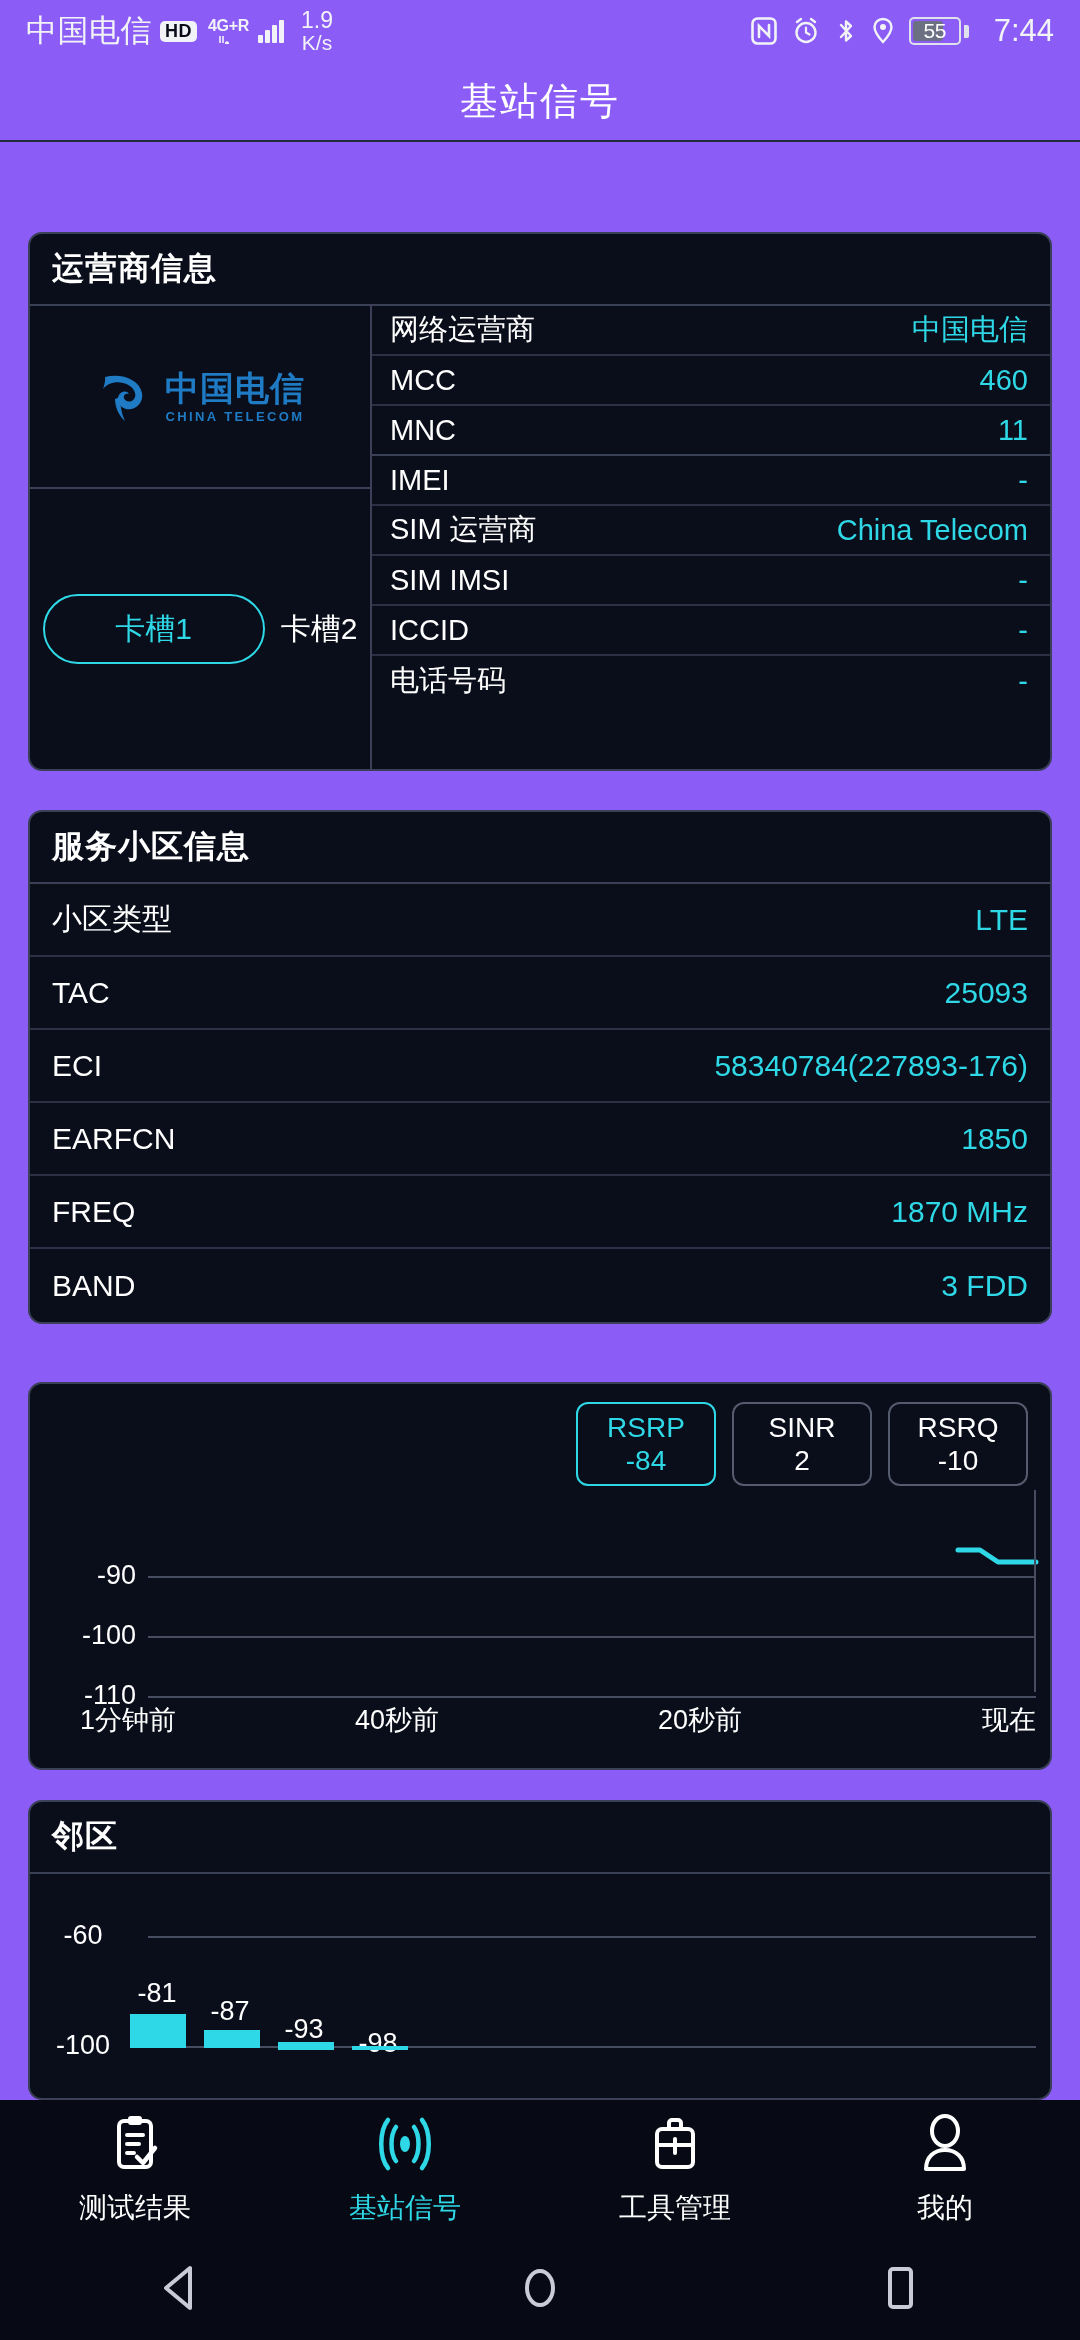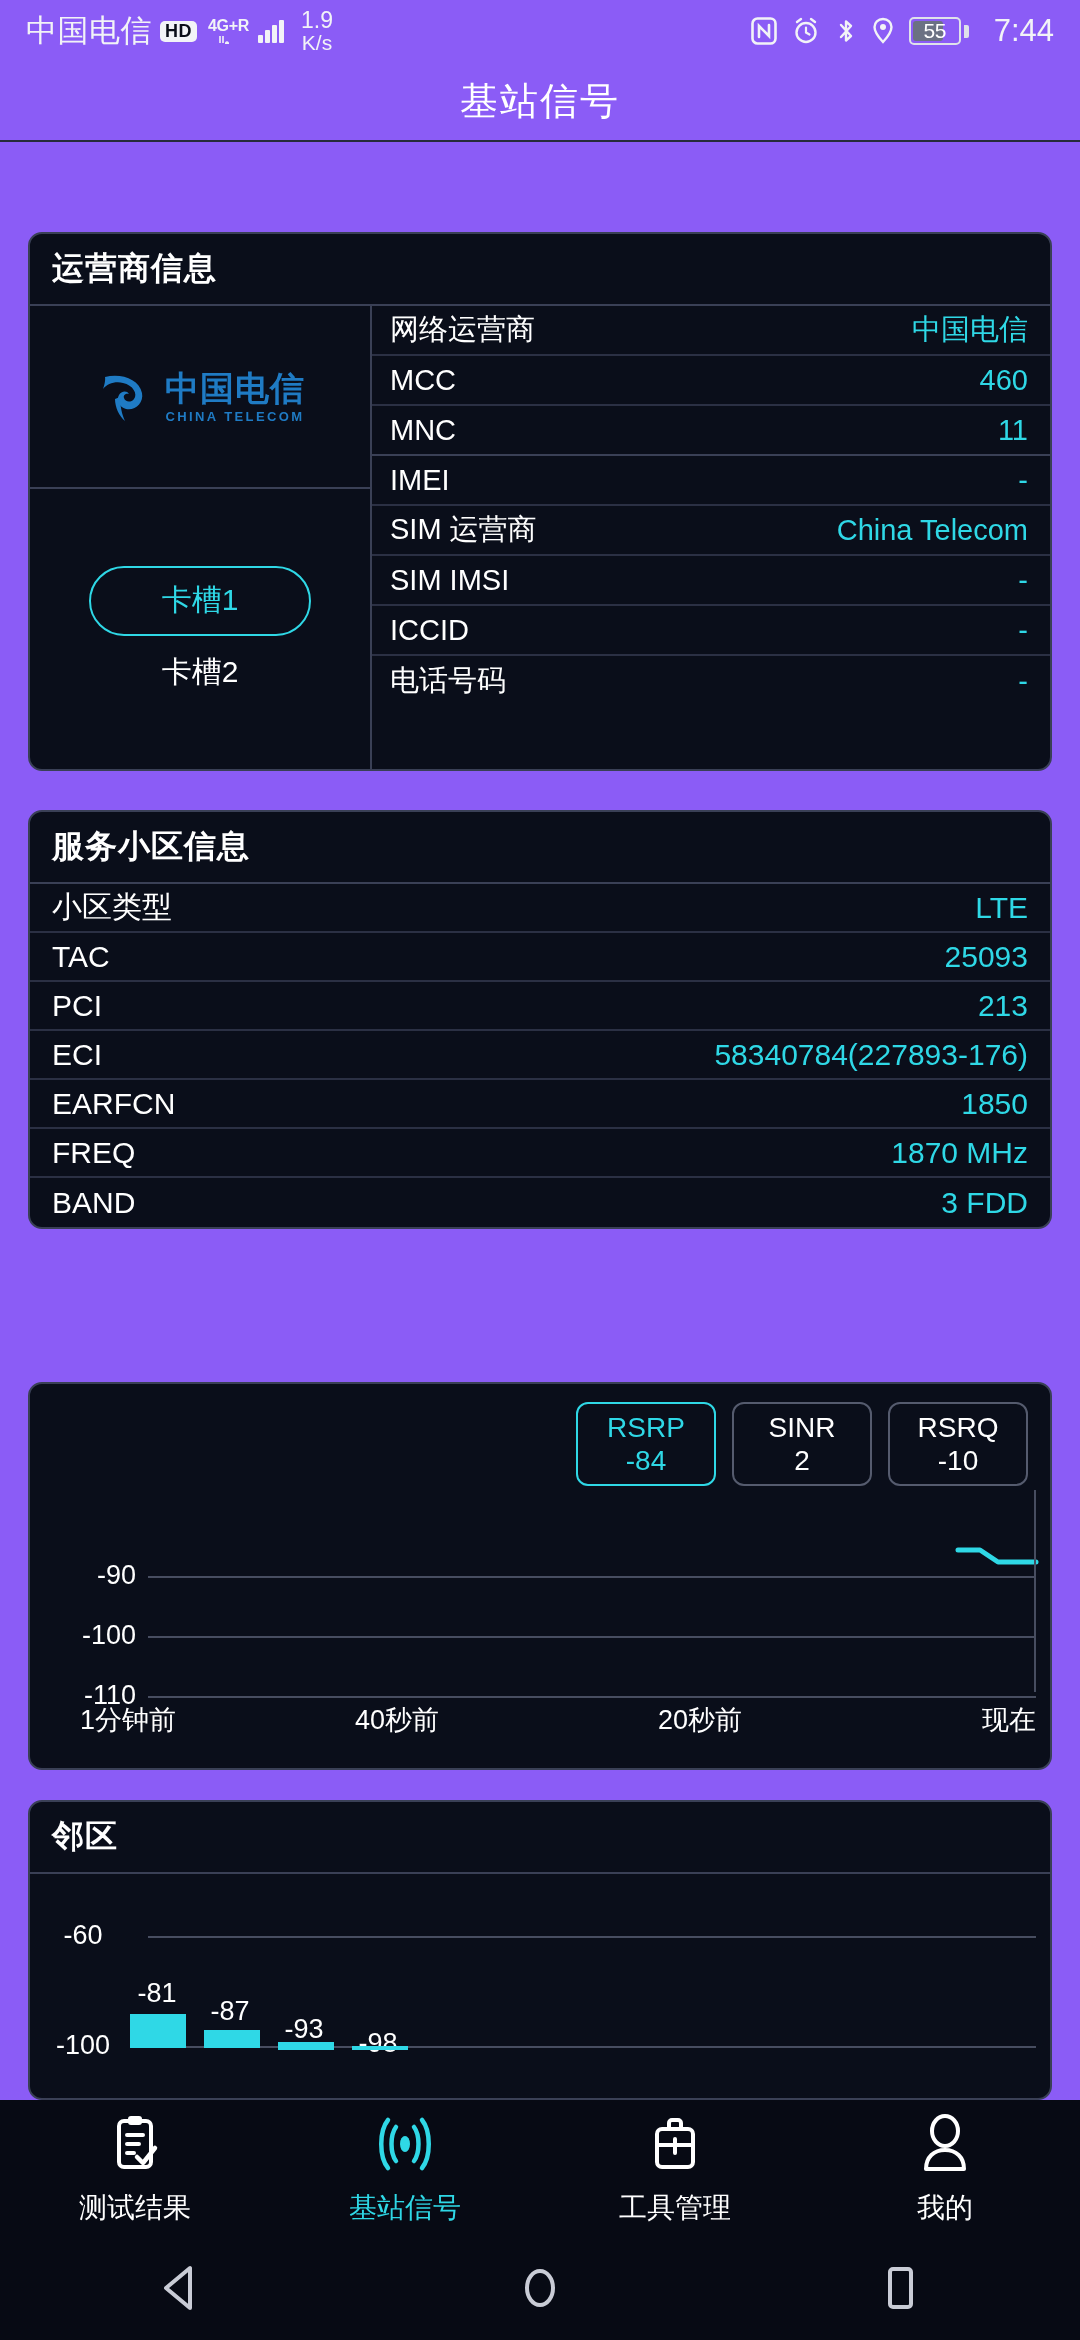--- a/index.html
+++ b/index.html
@@ -59,21 +59,21 @@
     height:72px; display:flex; align-items:center; padding:0 22px;
     border-bottom:2px solid #3a4056;
   }
   .card-head h2{ font-size:32px; font-weight:bold; color:#ffffff; letter-spacing:1px;}
 
   
   #card-operator{ top:232px; }
   .op-body{ display:flex; }
   .op-left{ width:342px; border-right:2px solid #3a4056; flex:0 0 342px; }
   .op-left-top{ height:183px; display:flex; align-items:center; justify-content:center; border-bottom:2px solid #3a4056;}
-  .op-left-bot{ height:280px; display:flex; flex-direction:column; align-items:center; justify-content:center; gap:16px;}
+  .op-left-bot{ height:280px; display:flex; align-items:center; justify-content:center; gap:16px;}
   .logo{ display:flex; align-items:center; gap:8px; }
   .logo-text{ display:flex; flex-direction:column; line-height:1; }
   .logo-cn{ font-size:34px; color:#1f7bc4; font-weight:bold; letter-spacing:1px;}
   .logo-en{ font-size:13px; color:#1f7bc4; font-weight:bold; letter-spacing:2.4px; text-align:center; margin-top:5px;}
   .slot-btn{
     width:222px; height:70px; border:2px solid #2fd8e6; border-radius:35px;
     display:flex; align-items:center; justify-content:center;
     font-size:30px; color:#2fd8e6; background:transparent;
   }
   .slot-plain{ font-size:30px; color:#ffffff; }
@@ -82,21 +82,21 @@
     height:50px; display:flex; align-items:center; justify-content:space-between;
     padding:0 22px 0 18px; border-bottom:2px solid #2b3044;
   }
   .row:last-child{ border-bottom:none; }
   .row .k{ font-size:29px; color:#ffffff; }
   .row .v{ font-size:29px; color:#2fd8e6; text-align:right; }
 
   
   #card-serving{ top:810px; }
   .sv-row{
-    height:49px; display:flex; align-items:center; justify-content:space-between;
+    height:73px; display:flex; align-items:center; justify-content:space-between;
     padding:0 22px; border-bottom:2px solid #2b3044;
   }
   .sv-row:last-child{ border-bottom:none; }
   .sv-row .k{ font-size:30px; color:#ffffff; }
   .sv-row .v{ font-size:30px; color:#2fd8e6; }
 
   
   #card-chart{ top:1382px; height:388px; }
   .metric-tabs{ display:flex; justify-content:flex-end; gap:16px; padding:18px 22px 0 0; }
   .metric{
@@ -274,24 +274,20 @@
     <div>
       <div class="sv-row">
         <span class="k">小区类型</span>
         <span class="v">LTE</span>
       </div>
       <div class="sv-row">
         <span class="k">TAC</span>
         <span class="v">25093</span>
       </div>
       <div class="sv-row">
-        <span class="k">PCI</span>
-        <span class="v">213</span>
-      </div>
-      <div class="sv-row">
         <span class="k">ECI</span>
         <span class="v">58340784(227893-176)</span>
       </div>
       <div class="sv-row">
         <span class="k">EARFCN</span>
         <span class="v">1850</span>
       </div>
       <div class="sv-row">
         <span class="k">FREQ</span>
         <span class="v">1870 MHz</span>

